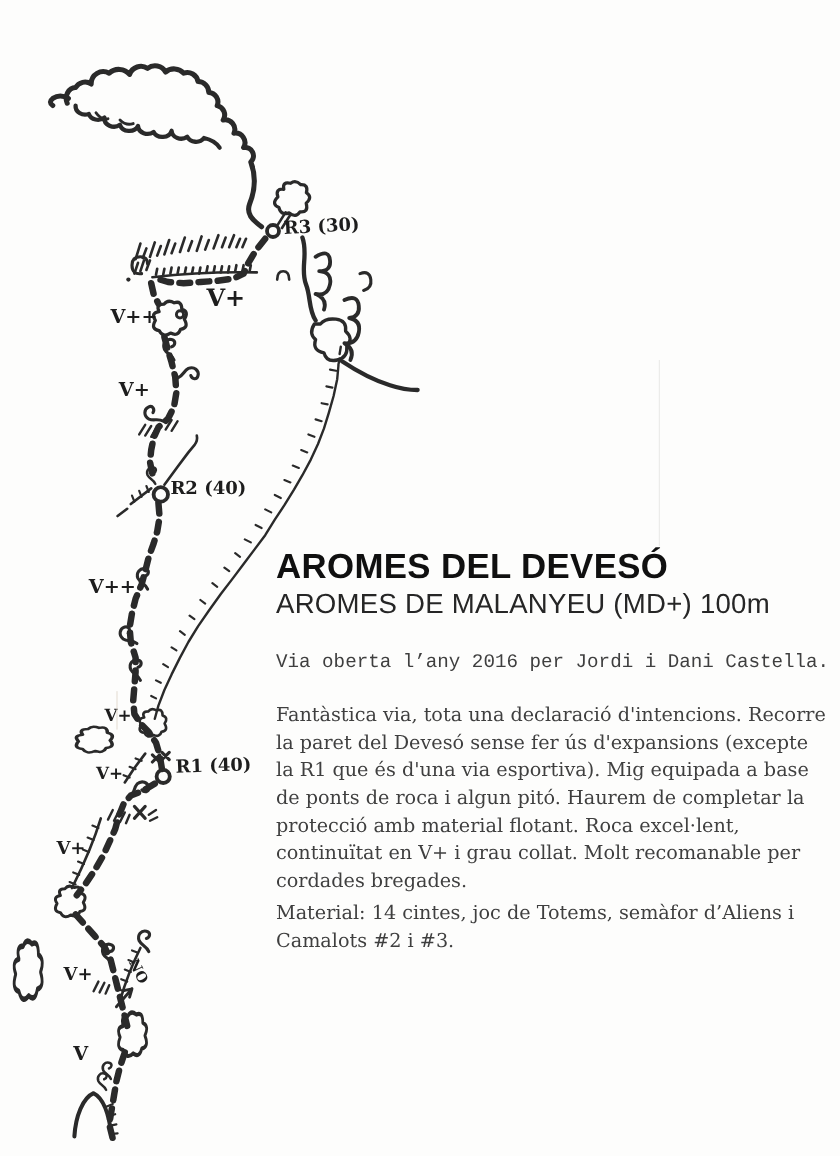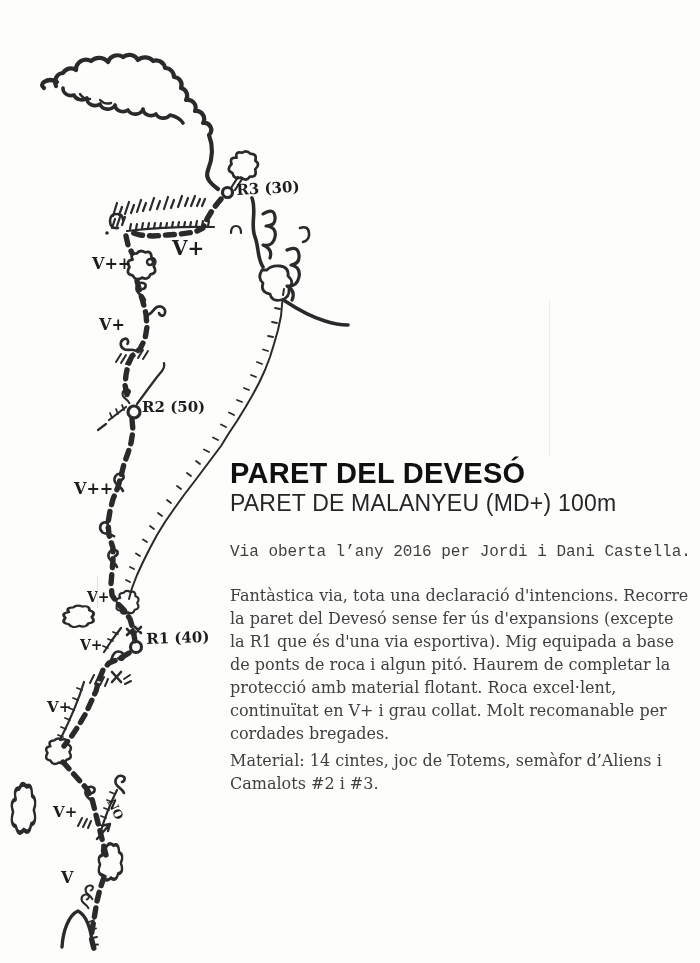--- a/index.html
+++ b/index.html
@@ -169,33 +169,33 @@
     <path d="M62,947 C63,930 69,915 78,911 C86,915 91,929 93,947"></path>
     <path d="M89,922 l5,-2 M91,930 l5,-1.5 M92,938 l5,-1 M93,945 l5,-0.5" stroke-width="1.8"></path>
   </g>
 </svg>
 
 <div>
   <span class="topo-label" style="left:236px;top:183px;font-size:15px;transform:rotate(-3deg);">R3 (30)</span>
   <span class="topo-label" style="left:172px;top:238px;font-size:20px;">V+</span>
   <span class="topo-label" style="left:92px;top:256px;font-size:16px;">V++</span>
   <span class="topo-label" style="left:99px;top:317px;font-size:16px;">V+</span>
-  <span class="topo-label" style="left:142px;top:400px;font-size:15px;">R2 (50)</span>
+  <span class="topo-label" style="left:142px;top:400px;font-size:15px;">R2 (40)</span>
   <span class="topo-label" style="left:74px;top:481px;font-size:16px;">V++</span>
   <span class="topo-label" style="left:87px;top:590px;font-size:14px;">V+</span>
   <span class="topo-label" style="left:80px;top:638px;font-size:14px;">V+</span>
   <span class="topo-label" style="left:146px;top:632px;font-size:15px;transform:rotate(-2deg);">R1 (40)</span>
   <span class="topo-label" style="left:47px;top:700px;font-size:15px;">V+</span>
   <span class="topo-label" style="left:53px;top:805px;font-size:15px;">V+</span>
   <span class="topo-label" style="left:116px;top:797px;font-size:12px;transform:rotate(64deg);">NO</span>
   <span class="topo-label" style="left:61px;top:870px;font-size:16px;">V</span>
 </div>
 
 <div class="scan-line" style="left:549px;top:300px;height:155px;"></div>
 <div class="sepia-line" style="left:97px;top:576px;height:32px;"></div>
 
 <div class="info">
-  <h1>PARET DEL DEVESÓ</h1>
-  <h2>PARET DE MALANYEU (MD+) 100m</h2>
+  <h1>AROMES DEL DEVESÓ</h1>
+  <h2>AROMES DE MALANYEU (MD+) 100m</h2>
   <p class="opening">Via oberta l’any 2016 per Jordi i Dani Castella.</p>
   <p class="description">Fantàstica via, tota una declaració d'intencions. Recorre la paret del Devesó sense fer ús d'expansions (excepte la R1 que és d'una via esportiva). Mig equipada a base de ponts de roca i algun pitó. Haurem de completar la protecció amb material flotant. Roca excel·lent, continuïtat en V+ i grau collat. Molt recomanable per cordades bregades.</p>
   <p class="material">Material: 14 cintes, joc de Totems, semàfor d’Aliens i Camalots #2 i #3.</p>
 </div>
 
 </body></html>

